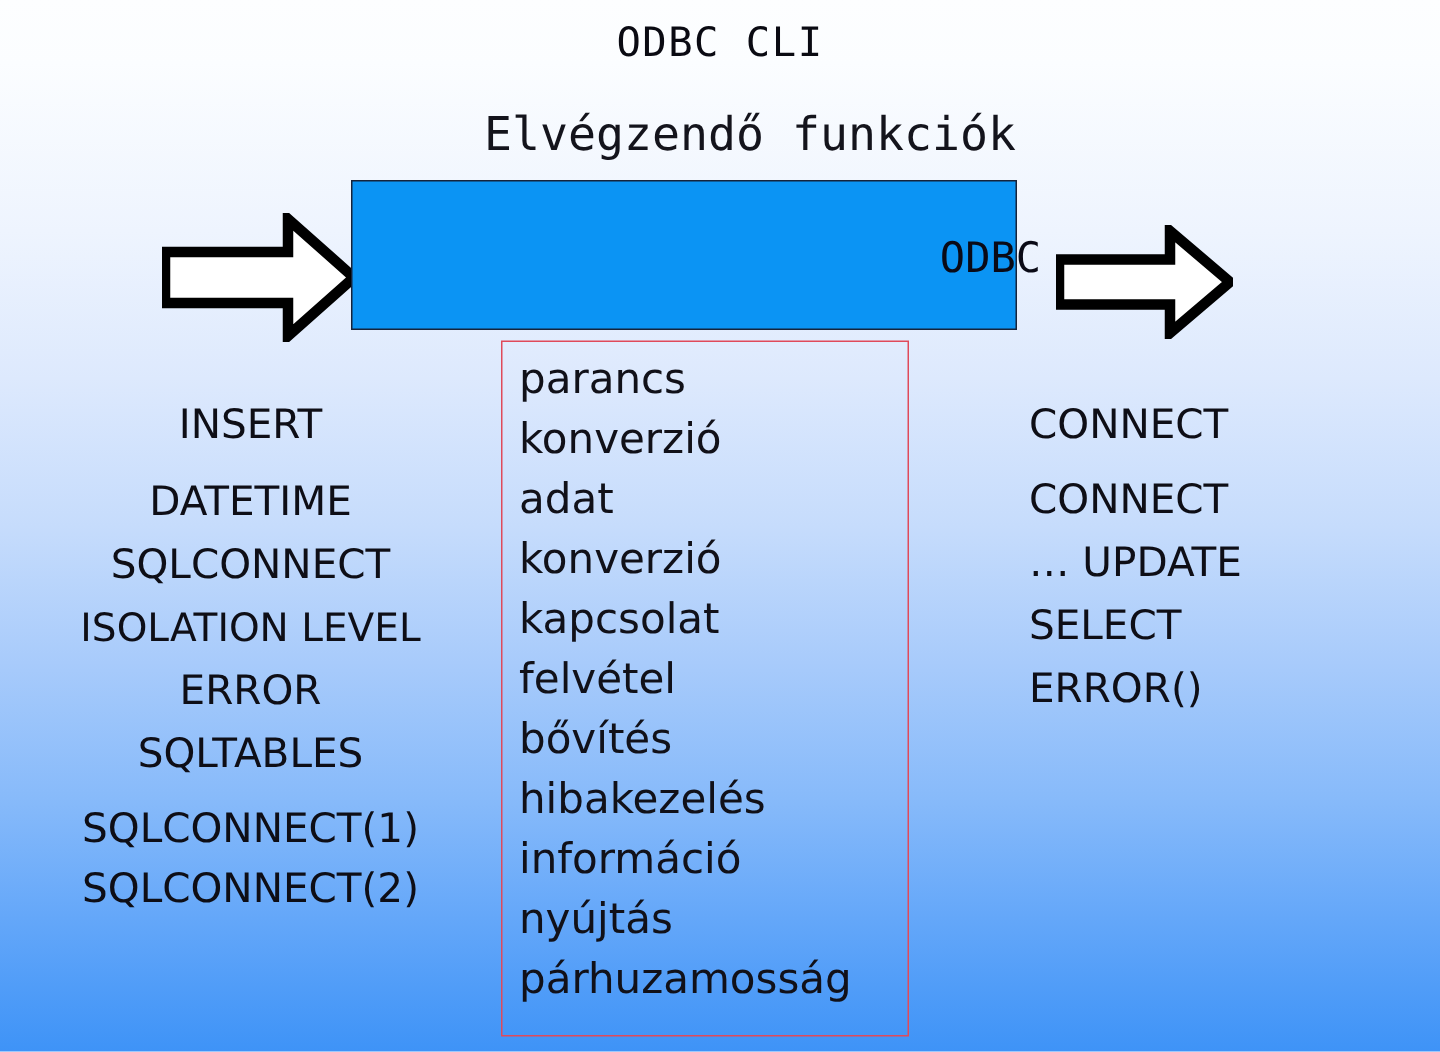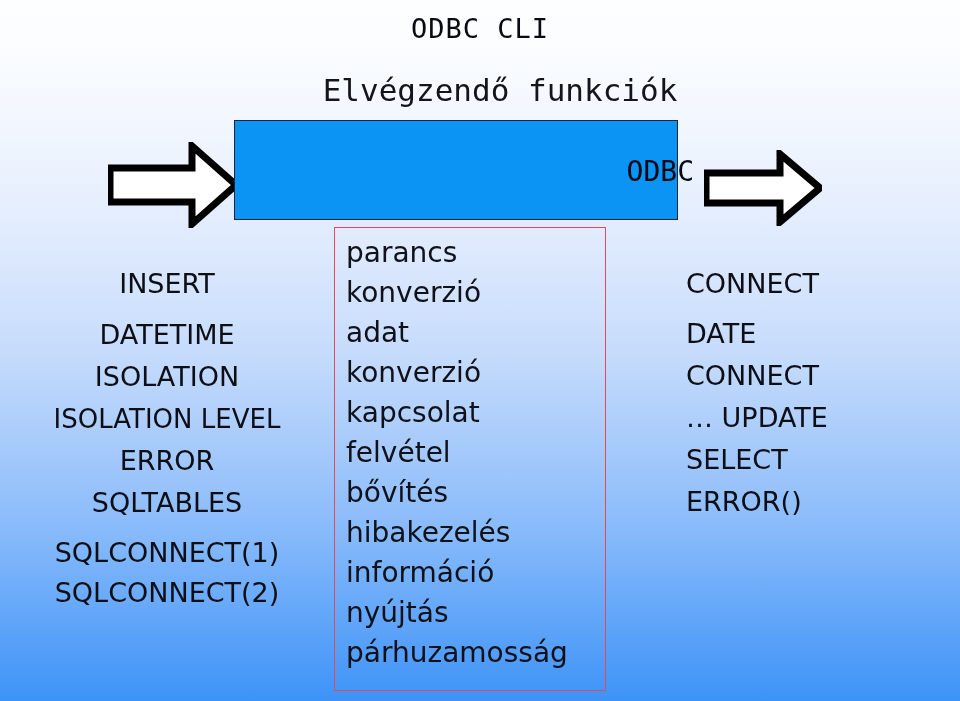--- a/index.html
+++ b/index.html
@@ -173,21 +173,21 @@
   </div>
 
   <div class="odbc-box">
     <div class="odbc-box-label">ODBC</div>
   </div>
 
   <div class="left-col">
     <div class="ln">INSERT</div>
     <div class="spacer-sm"></div>
     <div class="ln">DATETIME</div>
-    <div class="ln">ISOLATION</div>
+    <div class="ln">SQLCONNECT</div>
     <div class="ln wide">ISOLATION LEVEL</div>
     <div class="ln">ERROR</div>
     <div class="ln">SQLTABLES</div>
     <div class="spacer-sm"></div>
     <div class="ln pair">SQLCONNECT(1)</div>
     <div class="ln pair">SQLCONNECT(2)</div>
   </div>
 
   <div class="center-list">
     <div class="lines">
@@ -201,20 +201,19 @@
       <div class="ln">hibakezelés</div>
       <div class="ln">információ</div>
       <div class="ln">nyújtás</div>
       <div class="ln">párhuzamosság</div>
     </div>
   </div>
 
   <div class="right-col">
     <div class="ln">CONNECT</div>
     <div class="spacer-sm"></div>
-    <div class="ln">DATE</div>
     <div class="ln">CONNECT</div>
     <div class="ln">… UPDATE</div>
     <div class="ln">SELECT</div>
     <div class="ln">ERROR()</div>
   </div>
 
 </div>
 
 </body></html>

